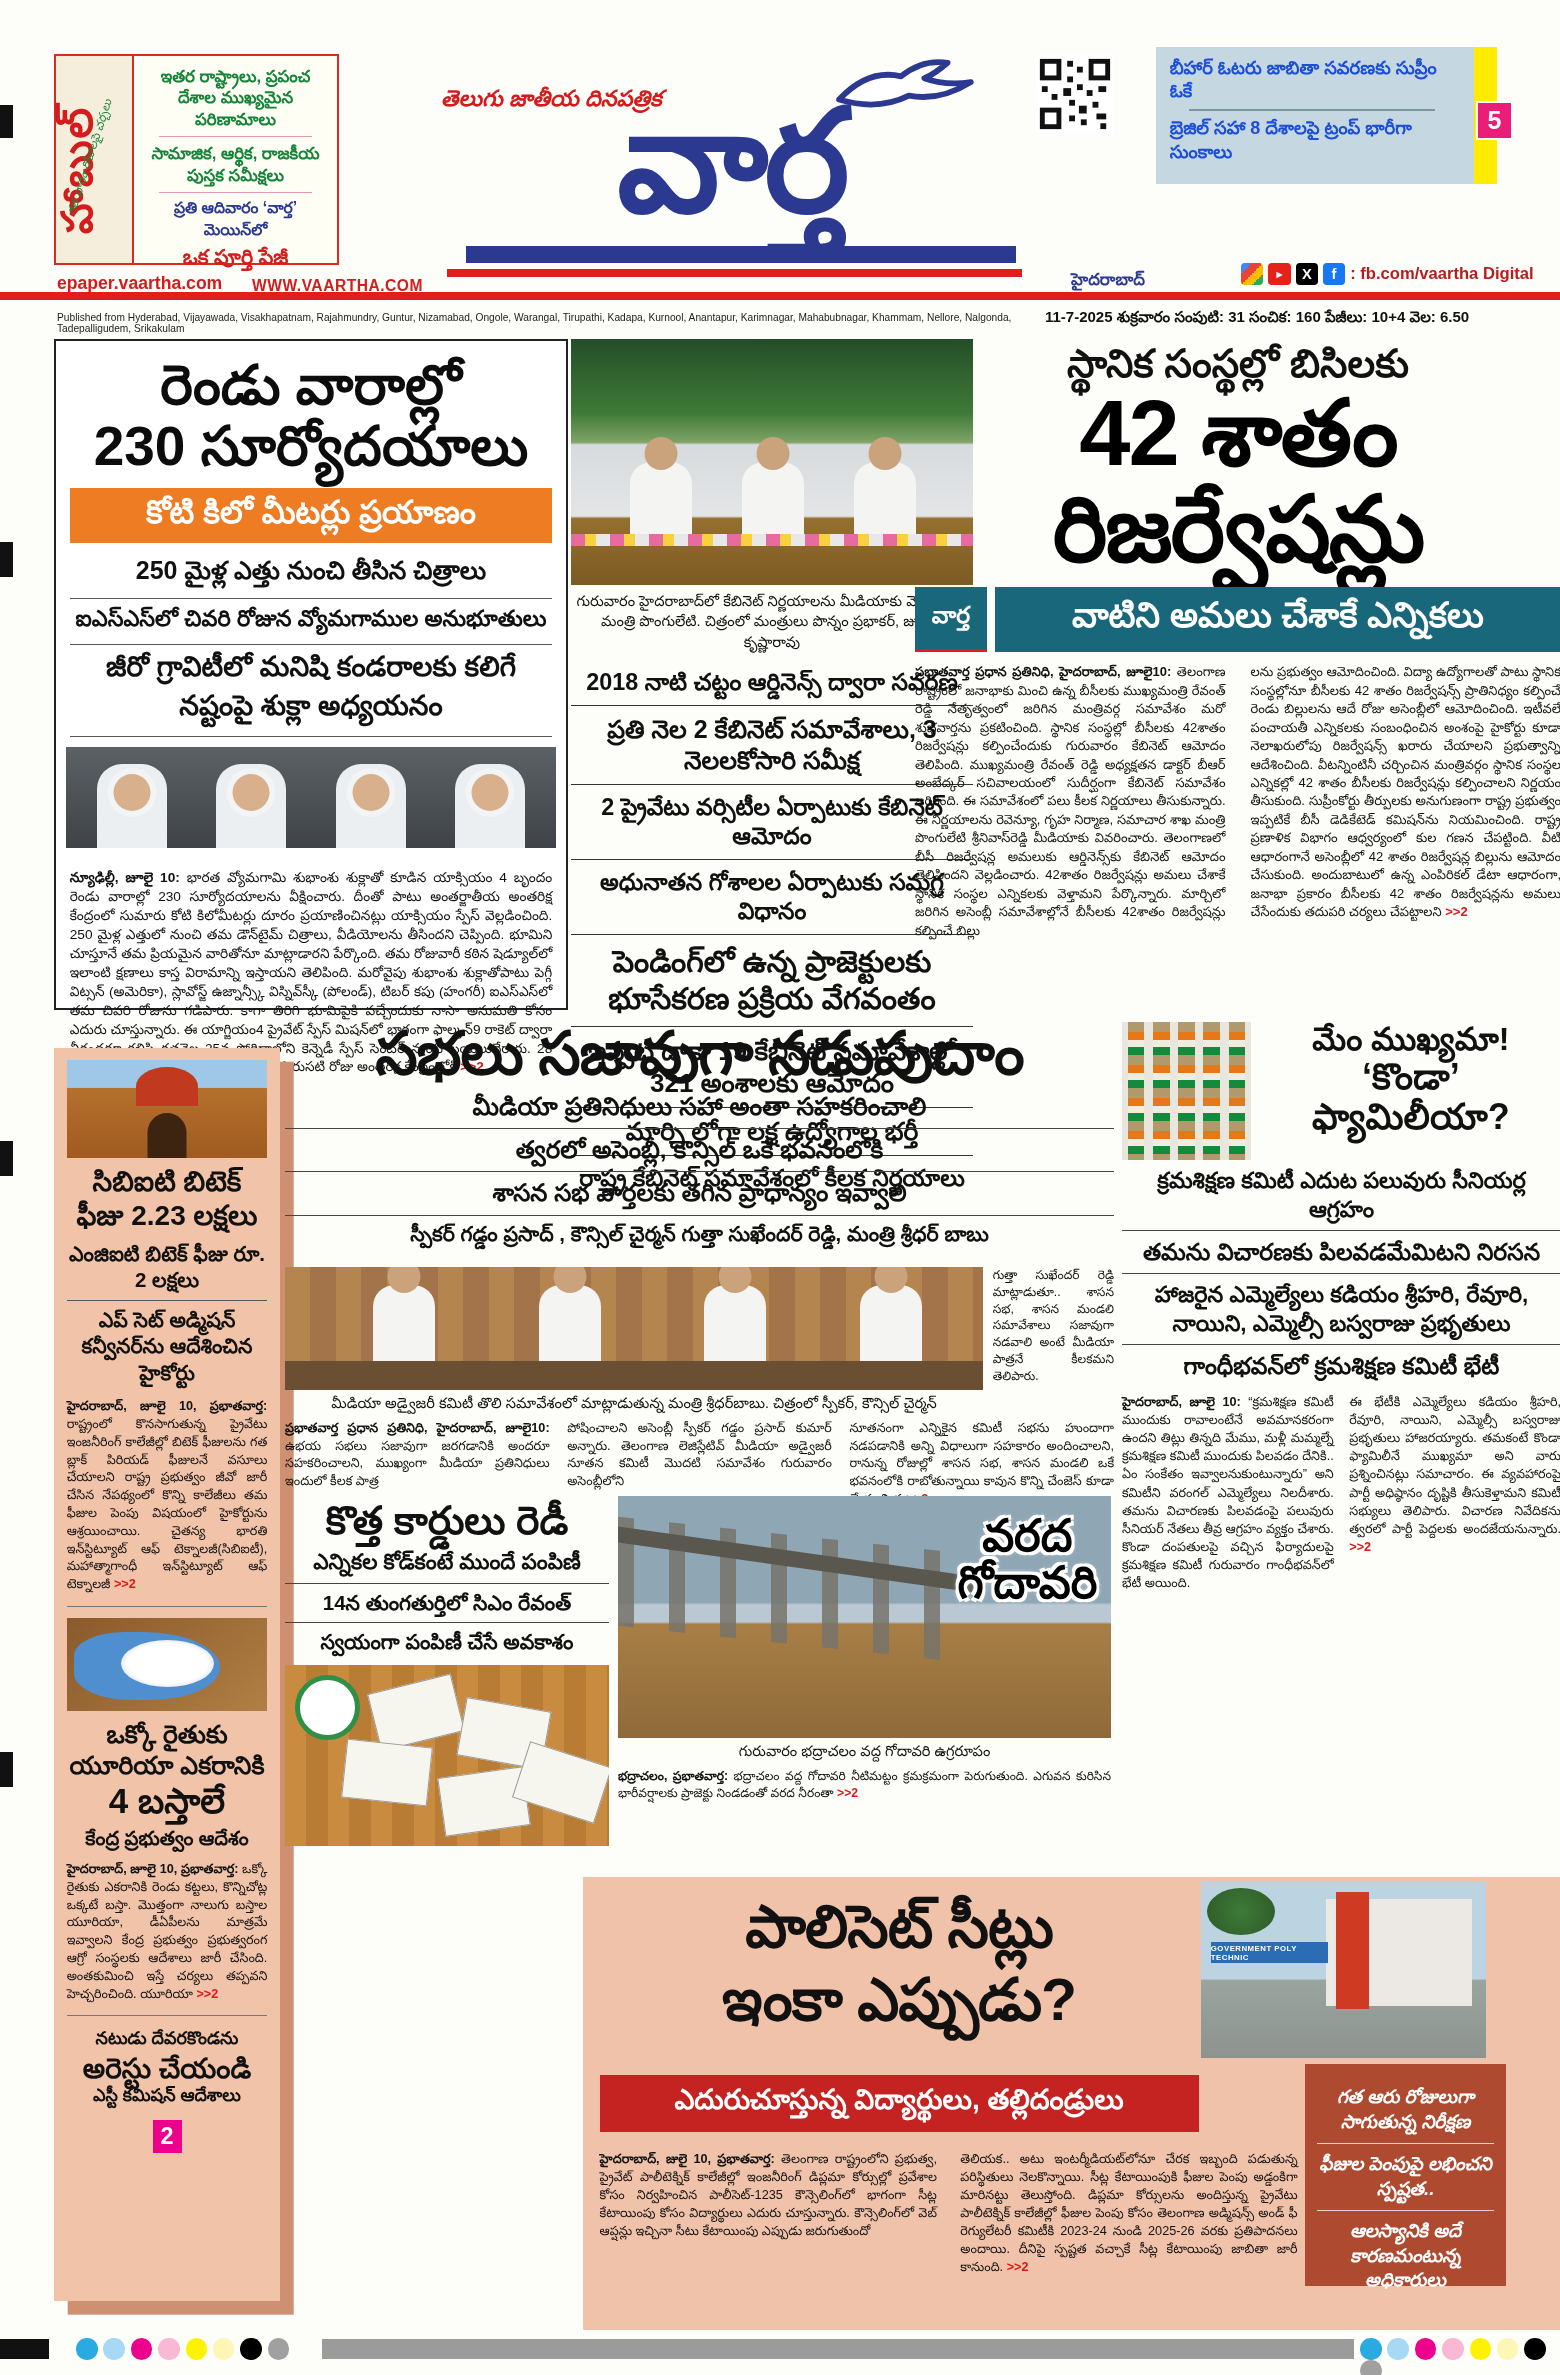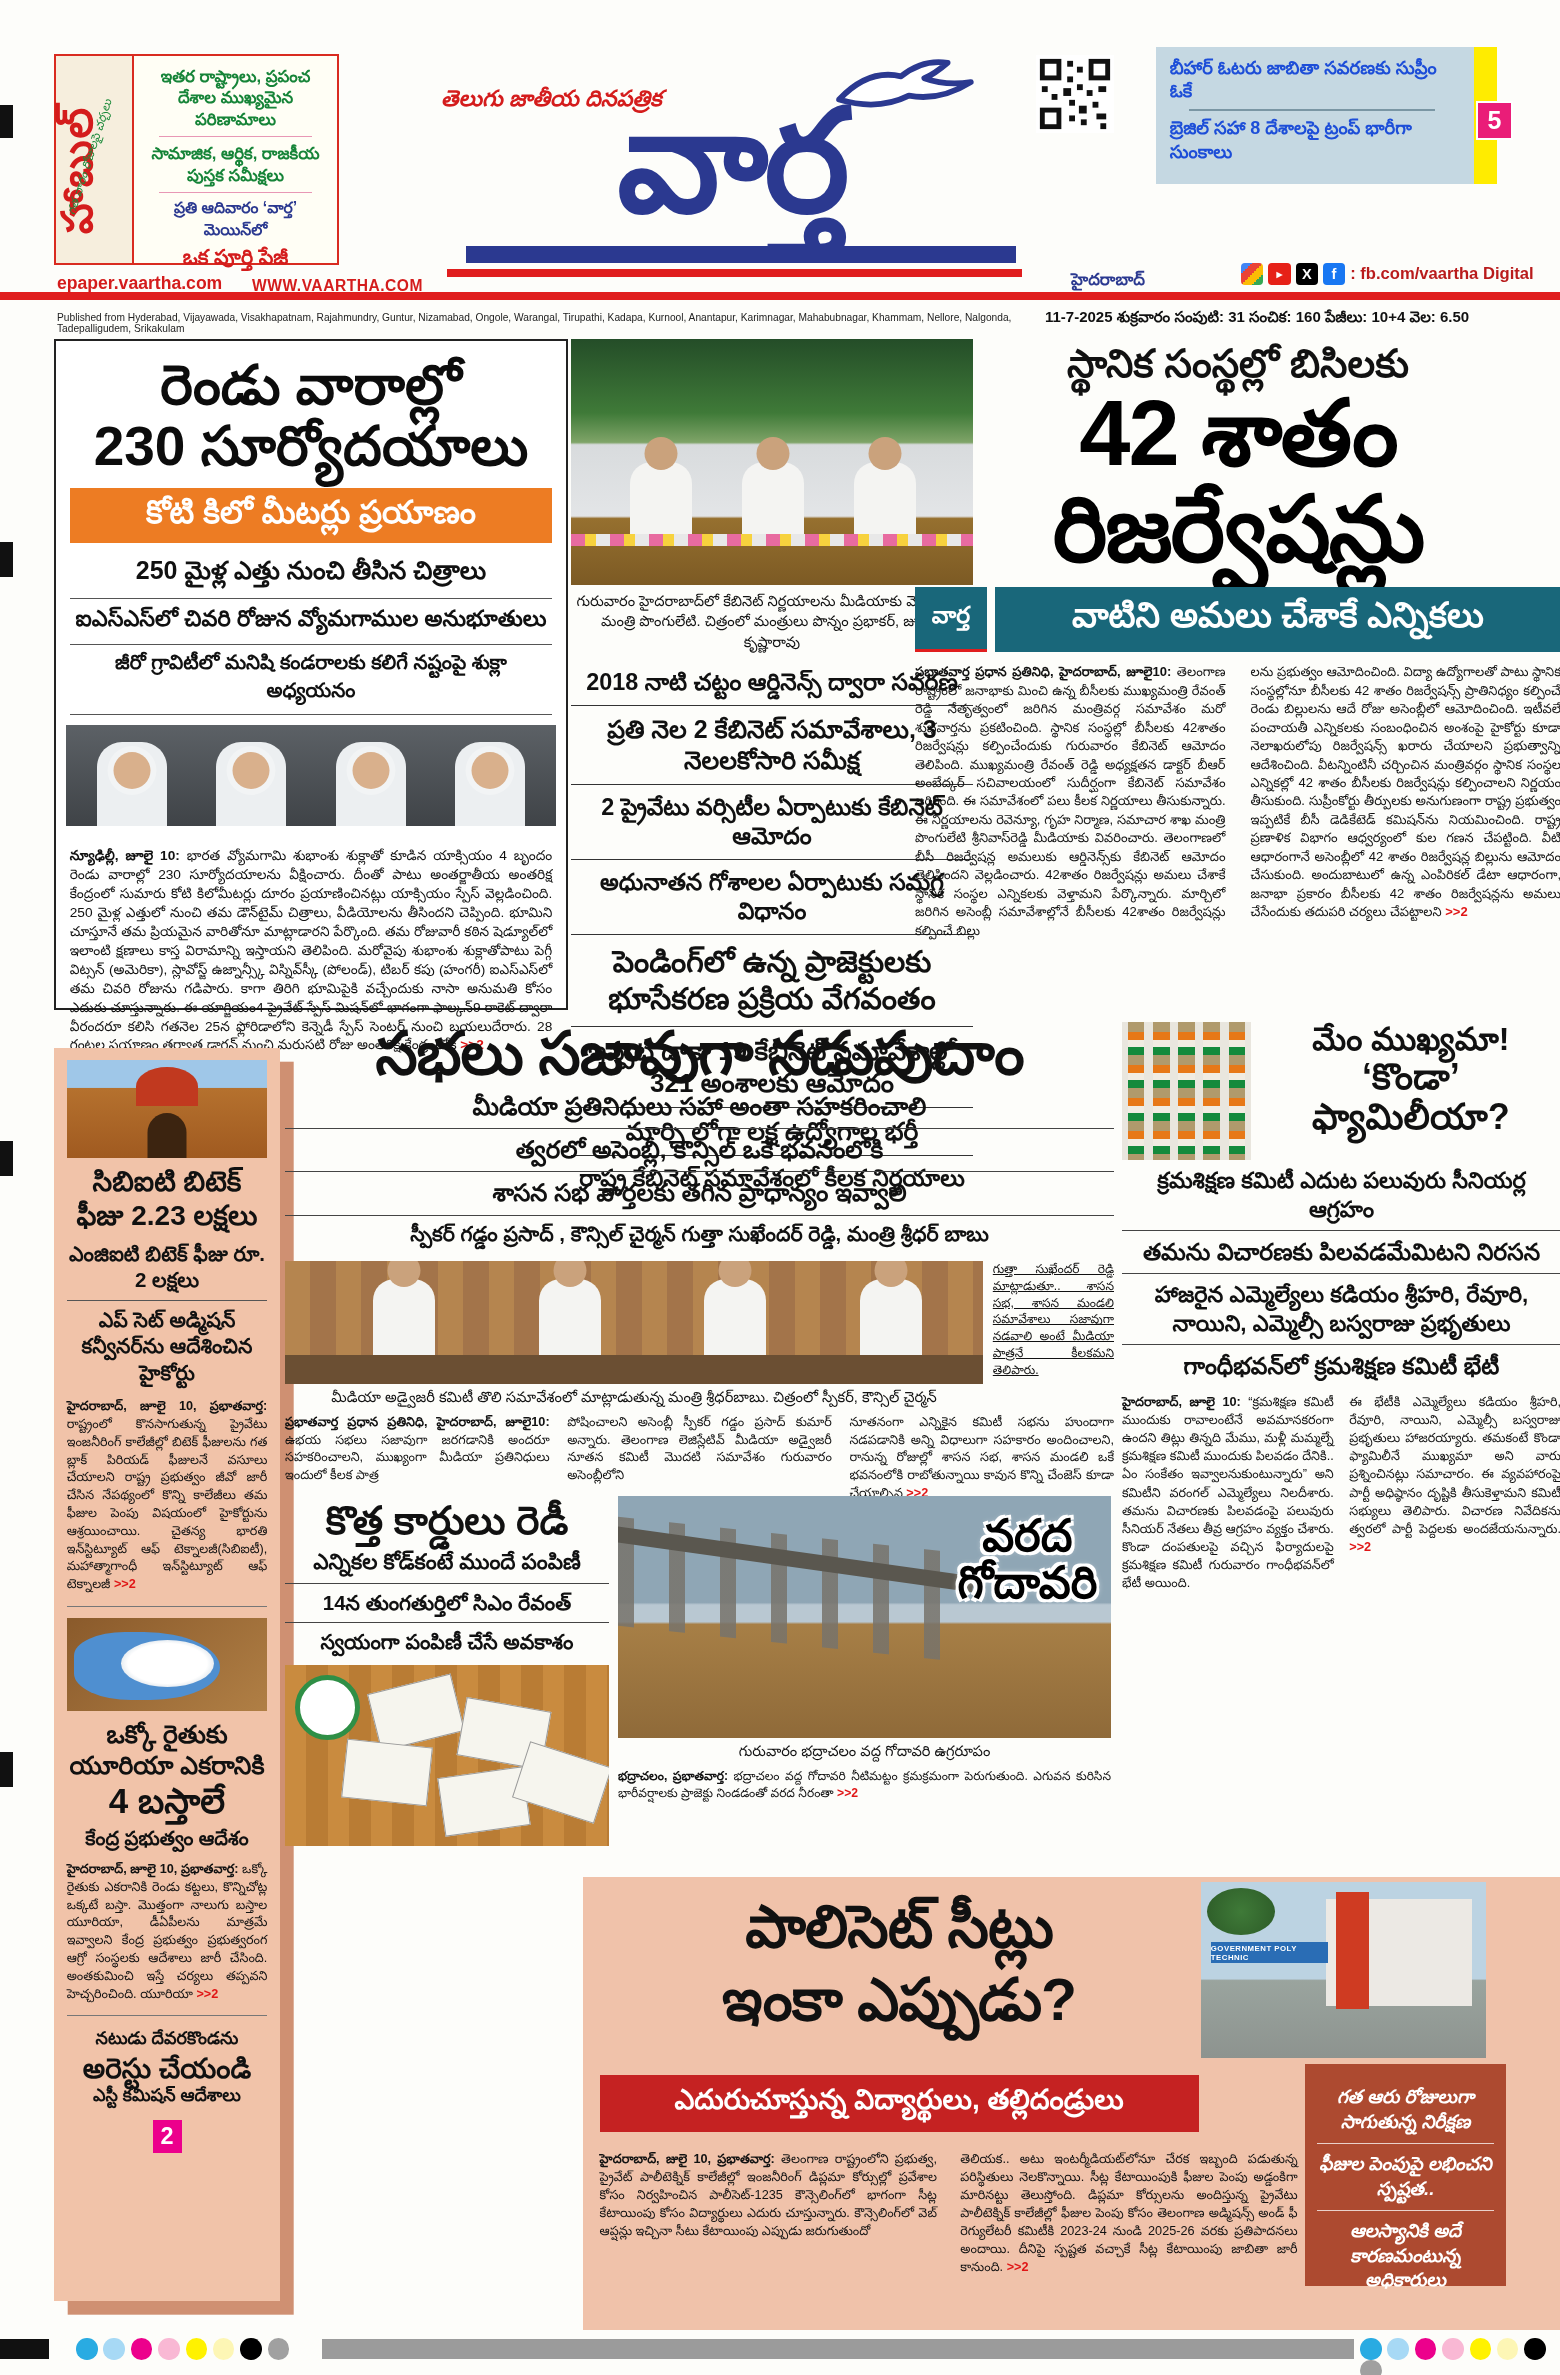--- a/index.html
+++ b/index.html
@@ -40,21 +40,21 @@
   .social-cap{font-size:16.6px;font-weight:bold;color:#b91c1c;}
   .pubfrom{font-size:10.2px;color:#222;}
   .issue{font-size:15px;font-weight:bold;color:#111;}
   
   .leadbox{border:2.9px solid #222;background:#fff;text-align:center;}
   .lead-h{font-size:55px;font-weight:600;line-height:1.12;margin-top:13.7px;color:#0c0c0c;}
   .lead-banner{background:#ed7c23;color:#fff;font-size:32px;font-weight:bold;margin:9.8px 13.7px 5.9px;padding:5.9px 2px;}
   .lsub{font-weight:bold;border-bottom:1.5px solid #555;margin:0 13.7px;padding:6.8px 0;}
   .s1{font-size:25px;font-weight:600;}
   .s2{font-size:22.4px;}
-  .s3{font-size:20px;}
+  .s3{font-size:28px;}
   .lead-body{font-size:13.7px;line-height:1.38;text-align:justify;padding:7.8px 13.7px 0;}
   .astro-photo{height:101px;margin:9.8px 9.8px 0;background:linear-gradient(180deg,#5c6166,#3f4347);display:flex;justify-content:space-around;align-items:flex-end;padding:0 5.9px;}
   .astro{width:70px;height:84px;background:#eceff1;border-radius:25px 25px 0 0;position:relative;}
   .astro::before{content:"";position:absolute;left:50%;top:9.8px;transform:translateX(-50%);width:37px;height:37px;border-radius:50%;background:#d9b08c;box-shadow:0 0 0 5.9px #f2f4f5;}
   
   .cab-photo{height:246px;background:linear-gradient(180deg,#244d28 0%,#3f7a38 30%,#7fa468 42%,#d8dbdd 43%,#e3e5e7 72%,#96702f 73%,#7c5a24 100%);}
   .person{position:absolute;bottom:47px;width:62px;height:76px;background:#f4f4f2;border-radius:21.5px 21.5px 0 0;}
   .person::before{content:"";position:absolute;left:50%;top:-25px;transform:translateX(-50%);width:33px;height:33px;border-radius:50%;background:#caa27c;}
   .flowers{position:absolute;left:0;right:0;bottom:39px;height:11.7px;background:repeating-linear-gradient(90deg,#e86ba0 0 13.7px,#f7d23e 13.7px 25px,#e8e8e8 25px 39px);}
   .cab-caption{font-size:14.6px;text-align:center;line-height:1.4;padding:5.9px 2px;}
@@ -87,21 +87,21 @@
   .urea-big{font-size:35px;font-weight:900;text-align:center;line-height:1.1;}
   .arrest-1{font-size:17.6px;font-weight:bold;text-align:center;margin-top:7.8px;}
   .arrest-2{font-size:28px;font-weight:900;text-align:center;line-height:1.15;}
   .arrest-3{font-size:17.6px;font-weight:bold;text-align:center;}
   .badge2{background:#ec008c;color:#fff;font-size:23.4px;font-weight:900;width:29px;height:33px;line-height:33px;text-align:center;margin:9.8px auto 0;}
   
   .asm-h{font-size:60px;font-weight:900;text-align:center;line-height:1.05;letter-spacing:-1px;}
   .asm-sub{font-weight:bold;text-align:center;border-bottom:1.5px solid #444;padding:5.9px 29px;line-height:1.25;}
   .a1{font-size:25px;font-weight:600;}.a2{font-size:24.4px;}.a3{font-size:24.4px;font-weight:600;}
   .a4{font-size:20.5px;border-bottom:none;}
-  .asm-row{display:flex;gap:9.8px;margin-top:8px;text-decoration:underline;}
+  .asm-row{display:flex;gap:9.8px;margin-top:14px;}
   .asm-photo{width:698px;height:123px;background:repeating-linear-gradient(90deg,#b5854f 0 25px,#a3744a 25px 51px);flex:none;}
   .asm-table{position:absolute;left:0;right:0;bottom:0;height:29px;background:#6b4f33;}
   .asm-side{flex:1;font-size:12.2px;line-height:1.38;text-align:justify;}
   .asm-caption{font-size:14.6px;text-align:center;width:698px;padding:4.9px 0 2.9px;}
   .asm-body{display:flex;gap:17.6px;margin-top:2px;}
   .asm-body .col{flex:1;font-size:12.7px;line-height:1.4;text-align:justify;}
   
   .konda-top{display:flex;gap:9.8px;}
   .konda-photo{width:129px;height:138px;background:#e9e6de;flex:none;display:flex;justify-content:space-between;padding:0 5.9px;box-sizing:border-box;}
   .pillar{width:16.6px;height:100%;background:repeating-linear-gradient(180deg,#b09a6c 0 9.8px,#e77817 9.8px 17.6px,#f1ece2 17.6px 25px,#148a3c 25px 33px);}

